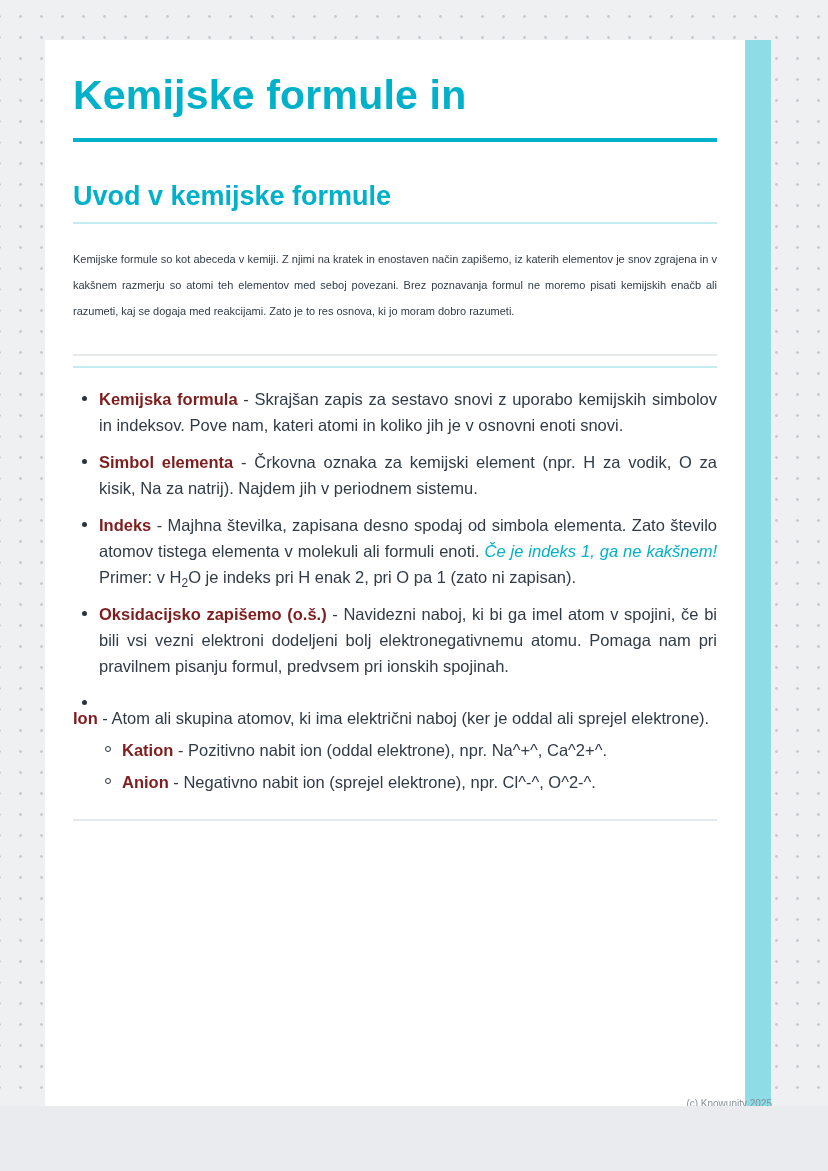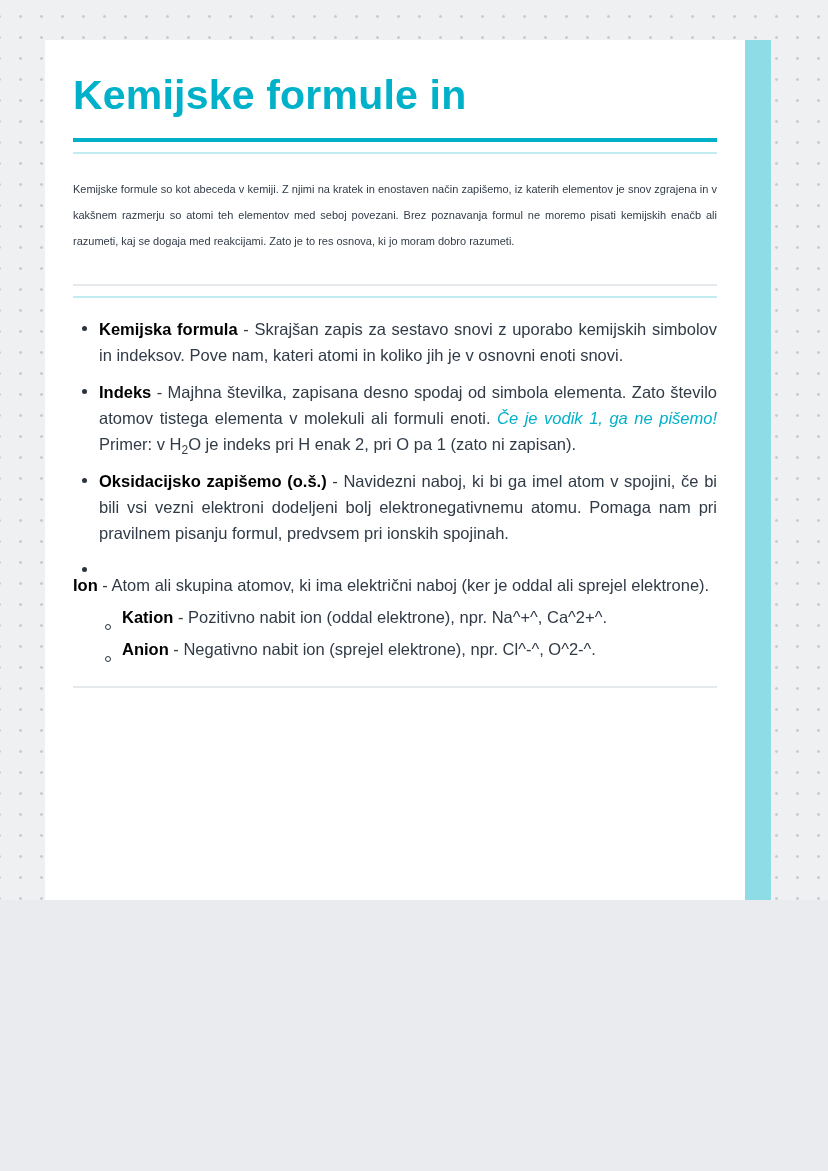--- a/index.html
+++ b/index.html
@@ -1,18 +1,18 @@
 <!DOCTYPE html>
 <html style="--accent: #00b1c9; --accent-light: #c3ecf2; --stripe: #8edde6; --text: #313b47; --muted: #878f98;"><head>
 <meta charset="utf-8">
 <style>
   * { margin:0; padding:0; box-sizing:border-box; }
   html,body { background:#e9ebee; }
   .canvas{
-    position:relative; width:828px; height:900px; overflow:hidden;
+    position:relative; width:828px; height:1106px; overflow:hidden;
     background-color:#eef0f2;
     background-image: radial-gradient(circle, #c8ccd1 1.3px, transparent 1.5px);
     background-size: 21px 21px; background-position: 10px 6px;
     font-family:"Liberation Sans","DejaVu Sans",sans-serif;
   }
   .sheet{
     position:absolute; left:45px; top:40px; width:700px; height:1075px;
     background:#ffffff; padding:32px 28px 0 28px; overflow:hidden;
   }
   .stripe{
@@ -38,25 +38,25 @@
   .terms{ margin-top:18px; }
   .li{ display:flex; margin-bottom:11px; }
   .bullet{
     flex:0 0 auto; width:5px; height:5px; border-radius:50%;
     background:#2a3340; margin:10px 12px 0 9px;
   }
   .li-text{
     font-size:16.5px; line-height:26px; color:var(--text,#313b47);
     text-align:justify; flex:1;
   }
-  .term{ font-weight:700; color:#000000; }
+  .term{ font-weight:700; color:#7f1d1d; }
   .hl{ font-style:italic; color:var(--accent,#00b1c9); }
   sub{ font-size:12px; line-height:0; }
   .sub-list{ margin-top:6px; }
-  .sub-li{ display:flex; margin:6px 0 0 30px;align-items:flex-end; }
+  .sub-li{ display:flex; margin:6px 0 0 30px; }
   .circle-bullet{
     flex:0 0 auto; width:6px; height:6px; border-radius:50%;
     border:1.6px solid #2a3340; background:#fff; margin:9px 11px 0 2px;
   }
   .footer{
     position:absolute; top:1098px; right:56px;
     font-size:10px; color:#878f98;
   }
 </style>
 </head>
@@ -65,40 +65,45 @@
 <div class="canvas">
 
   <div class="sheet">
 
     <h1>
       <span>Kemijske formule in</span>
     </h1>
     <div class="rule-thick"></div>
 
     <section>
+      <h2 class="h2-intro">Uvod v kemijske formule</h2>
       <div class="rule-thin"></div>
       <p class="intro-p">Kemijske formule so kot abeceda v kemiji. Z njimi na kratek in enostaven način zapišemo, iz katerih elementov je snov zgrajena in v kakšnem razmerju so atomi teh elementov med seboj povezani. Brez poznavanja formul ne moremo pisati kemijskih enačb ali razumeti, kaj se dogaja med reakcijami. Zato je to res osnova, ki jo moram dobro razumeti.</p>
     </section>
 
     <div class="divider"></div>
 
     <section>
       <div class="rule-thin"></div>
 
       <div class="terms">
 
         <div class="li">
           <span class="bullet"></span>
           <p class="li-text"><b class="term">Kemijska formula</b> <span>-</span> <span>Skrajšan zapis za sestavo snovi z uporabo kemijskih simbolov in indeksov. Pove nam, kateri atomi in koliko jih je v osnovni enoti snovi.</span></p>
         </div>
 
+        <div class="li">
+          <span class="bullet"></span>
+          <p class="li-text"><b class="term">Simbol elementa</b> <span>-</span> <span>Črkovna oznaka za kemijski element (npr. H za vodik, O za kisik, Na za natrij). Najdem jih v periodnem sistemu.</span></p>
+        </div>
 
         <div class="li">
           <span class="bullet"></span>
-          <p class="li-text"><b class="term">Indeks</b> <span>-</span> <span>Majhna številka, zapisana desno spodaj od simbola elementa. Zato število atomov tistega elementa v molekuli ali formuli enoti. </span><em class="hl">Če je vodik 1, ga ne pišemo!</em><span> Primer: v H</span><sub>2</sub><span>O je indeks pri H enak 2, pri O pa 1 (zato ni zapisan).</span></p>
+          <p class="li-text"><b class="term">Indeks</b> <span>-</span> <span>Majhna številka, zapisana desno spodaj od simbola elementa. Zato število atomov tistega elementa v molekuli ali formuli enoti. </span><em class="hl">Če je indeks 1, ga ne kakšnem!</em><span> Primer: v H</span><sub>2</sub><span>O je indeks pri H enak 2, pri O pa 1 (zato ni zapisan).</span></p>
         </div>
 
         <div class="li">
           <span class="bullet"></span>
           <p class="li-text"><b class="term">Oksidacijsko zapišemo (o.š.)</b> <span>-</span> <span>Navidezni naboj, ki bi ga imel atom v spojini, če bi bili vsi vezni elektroni dodeljeni bolj elektronegativnemu atomu. Pomaga nam pri pravilnem pisanju formul, predvsem pri ionskih spojinah.</span></p>
         </div>
 
         <div class="li" style="margin-bottom:0;flex-direction:column;">
           <span class="bullet"></span>
           <p class="li-text"><b class="term">Ion</b> <span>-</span> <span>Atom ali skupina atomov, ki ima električni naboj (ker je oddal ali sprejel elektrone).</span></p>

